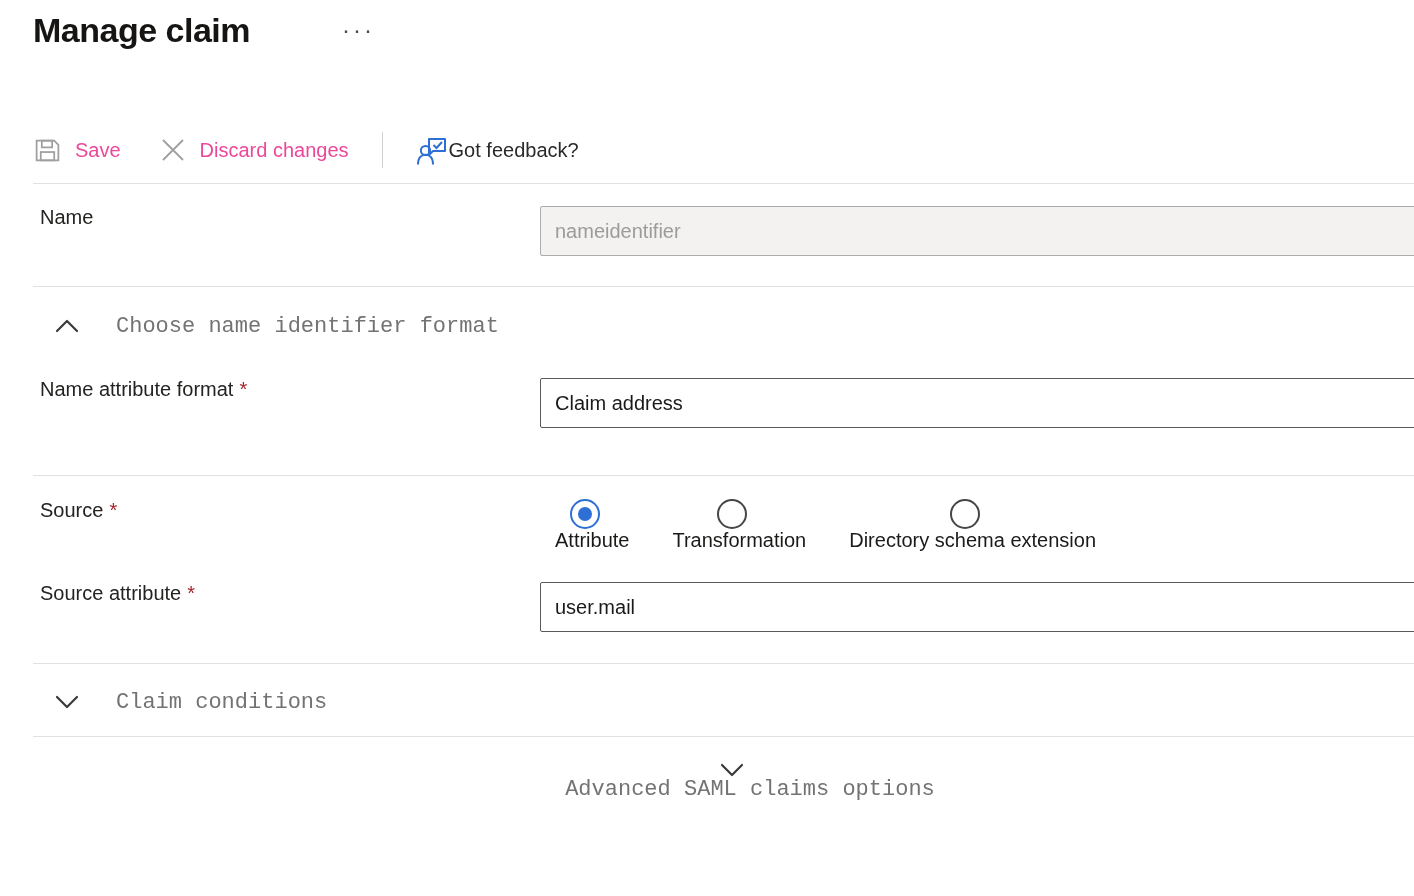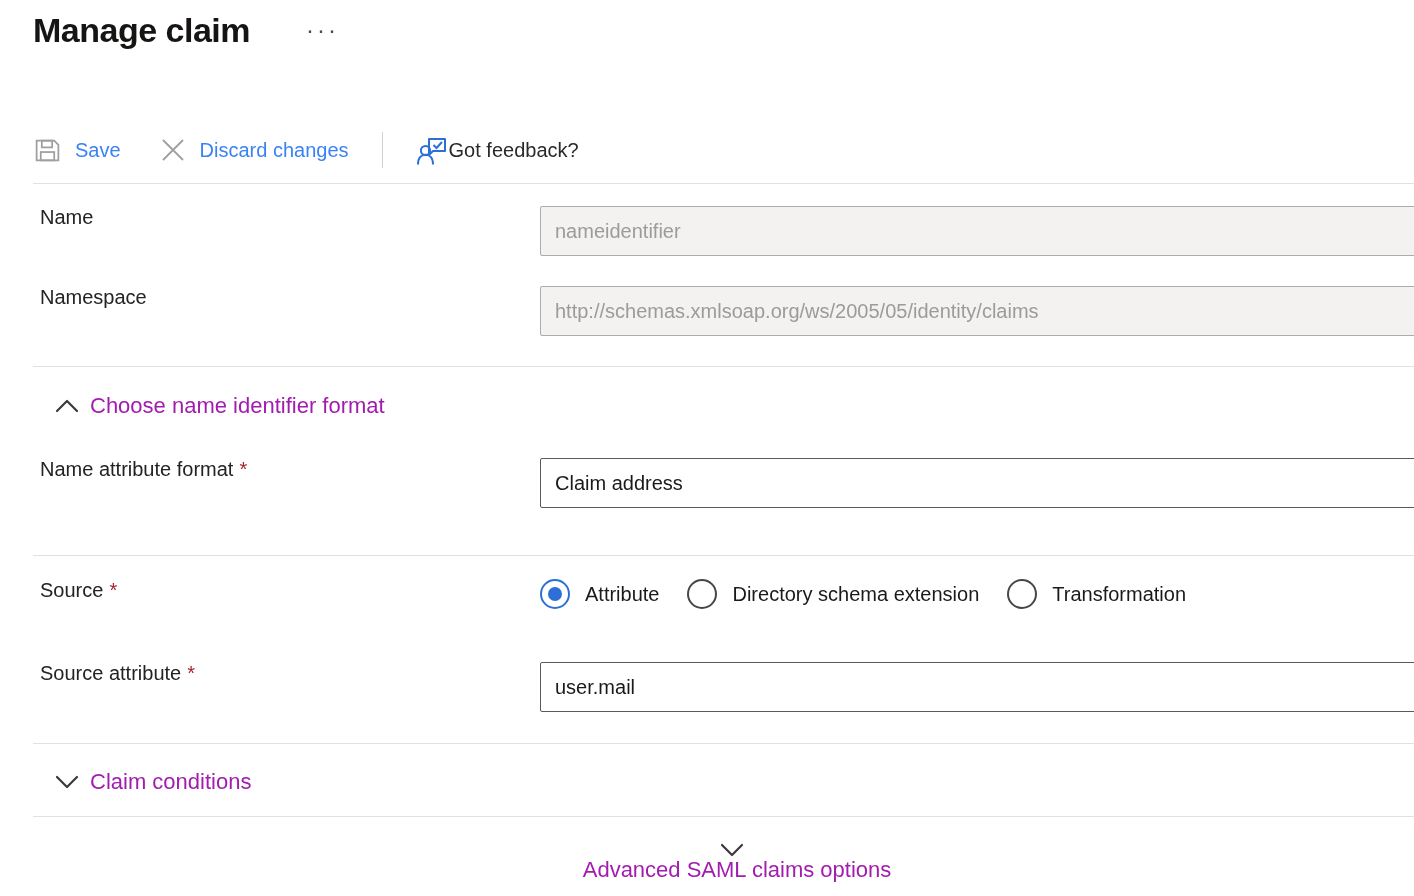--- a/index.html
+++ b/index.html
@@ -9,40 +9,41 @@
     overflow: hidden;
     font-family: "Liberation Sans", sans-serif;
     color: #201f1e;
   }
   .page { width: 1414px; height: 896px; position: relative; }
 
   
   .title-row {
     display: flex; align-items: flex-start;
     margin: 8px 0 0 33px;
+    gap: 36px;
   }
   .page-title {
     font-size: 34px; font-weight: 700; color: #161514;
     line-height: 44px; letter-spacing: -0.5px;
   }
   .more-btn {
     font-size: 24px; color: #4c4b4a; letter-spacing: 3px;
     margin-left: 56px; margin-top: 10px; line-height: 24px;
     cursor: pointer; user-select: none;
   }
 
   
   .toolbar {
     display: flex; align-items: center;
     margin: 76px 0 0 33px; height: 44px;
   }
   .tb-btn { display: flex; align-items: center; cursor: pointer; }
   .tb-btn .tb-icon { display: flex; align-items: center; }
   .tb-label { font-size: 20px; margin-left: 13px; }
-  .tb-btn.disabled .tb-label { color: #3b82f6; }
+  .tb-btn.disabled .tb-label { color: #ec4899; }
   .tb-btn.discard { margin-left: 38px; }
   .tb-sep {
     width: 1px; height: 36px; background: #d2d0ce; margin: 0 33px;
   }
   .tb-btn.feedback .tb-label { color: #2b2a29; margin-left: 0; }
 
   
   .rule { height: 1px; background: #e3e1df; margin-left: 33px; }
   .rule.r1 { margin-top: 11px; }
   .rule.r2 { margin-top: 30px; }
@@ -87,28 +88,28 @@
   input.combo-input {
     background: #ffffff; border: 1px solid #5c5a58; color: #1b1a19;
   }
 
   
   .section-header {
     display: flex; align-items: center;
     margin-left: 55px; height: 30px; cursor: pointer;
   }
   .section-header .chev { display: flex; align-items: center; width: 30px; }
-  .section-label { font-size: 22px; color: #a21caf; margin-left: 5px; }
+  .section-label { font-size: 22px; color: #737373; margin-left: 31px; font-family: Liberation Mono, monospace; }
   .sh-choose { margin-top: 24px; }
   .sh-claim { margin-top: 23px; }
   .sh-advanced { margin-top: 26px; flex-direction: column; }
 
   
   .radio-group { display: flex; align-items: center; }
-  .radio-option { display: flex; align-items: center; cursor: pointer; }
+  .radio-option { display: flex; align-items: center; cursor: pointer; flex-direction: column; }
   .radio-option + .radio-option { margin-left: 28px; }
   .radio-circle {
     width: 30px; height: 30px; border-radius: 50%;
     border: 2px solid #474645; background: #ffffff;
     display: flex; align-items: center; justify-content: center;
     flex: 0 0 30px;
   }
   .radio-option.selected .radio-circle { border-color: #2e6fd6; }
   .radio-dot { width: 14px; height: 14px; border-radius: 50%; background: transparent; }
   .radio-option.selected .radio-dot { background: #2e6fd6; }
@@ -159,26 +160,20 @@
 
   <div class="rule r1"></div>
 
   <div class="form-row row-name">
     <div class="row-label">Name</div>
     <div class="row-field">
       <input class="text-input" disabled="" value="nameidentifier" style="">
     </div>
   </div>
 
-  <div class="form-row row-namespace">
-    <div class="row-label">Namespace</div>
-    <div class="row-field">
-      <input class="text-input" disabled="" value="http://schemas.xmlsoap.org/ws/2005/05/identity/claims" style="">
-    </div>
-  </div>
 
   <div class="rule r2"></div>
 
   <div class="section-header sh-choose">
     <span class="chev">
       <svg width="24" height="14" viewBox="0 0 24 14" fill="none">
         <path d="M2 12 L12 2 L22 12" stroke="#3b3a39" stroke-width="2.2" stroke-linecap="round" stroke-linejoin="round"></path>
       </svg>
     </span>
     <span class="section-label">Choose name identifier format</span>
@@ -206,27 +201,27 @@
         <div class="radio-option selected">
           <span class="radio-circle">
               <span class="radio-dot"></span>
             </span>
           <span class="radio-label">Attribute</span>
         </div>
         <div class="radio-option">
           <span class="radio-circle">
               <span class="radio-dot"></span>
             </span>
-          <span class="radio-label">Directory schema extension</span>
+          <span class="radio-label">Transformation</span>
         </div>
         <div class="radio-option">
           <span class="radio-circle">
               <span class="radio-dot"></span>
             </span>
-          <span class="radio-label">Transformation</span>
+          <span class="radio-label">Directory schema extension</span>
         </div>
       </div>
     </div>
   </div>
 
   <div class="form-row row-source-attr">
     <div class="row-label">
       <span>Source attribute</span><span class="required-mark">*</span>
     </div>
     <div class="row-field">

